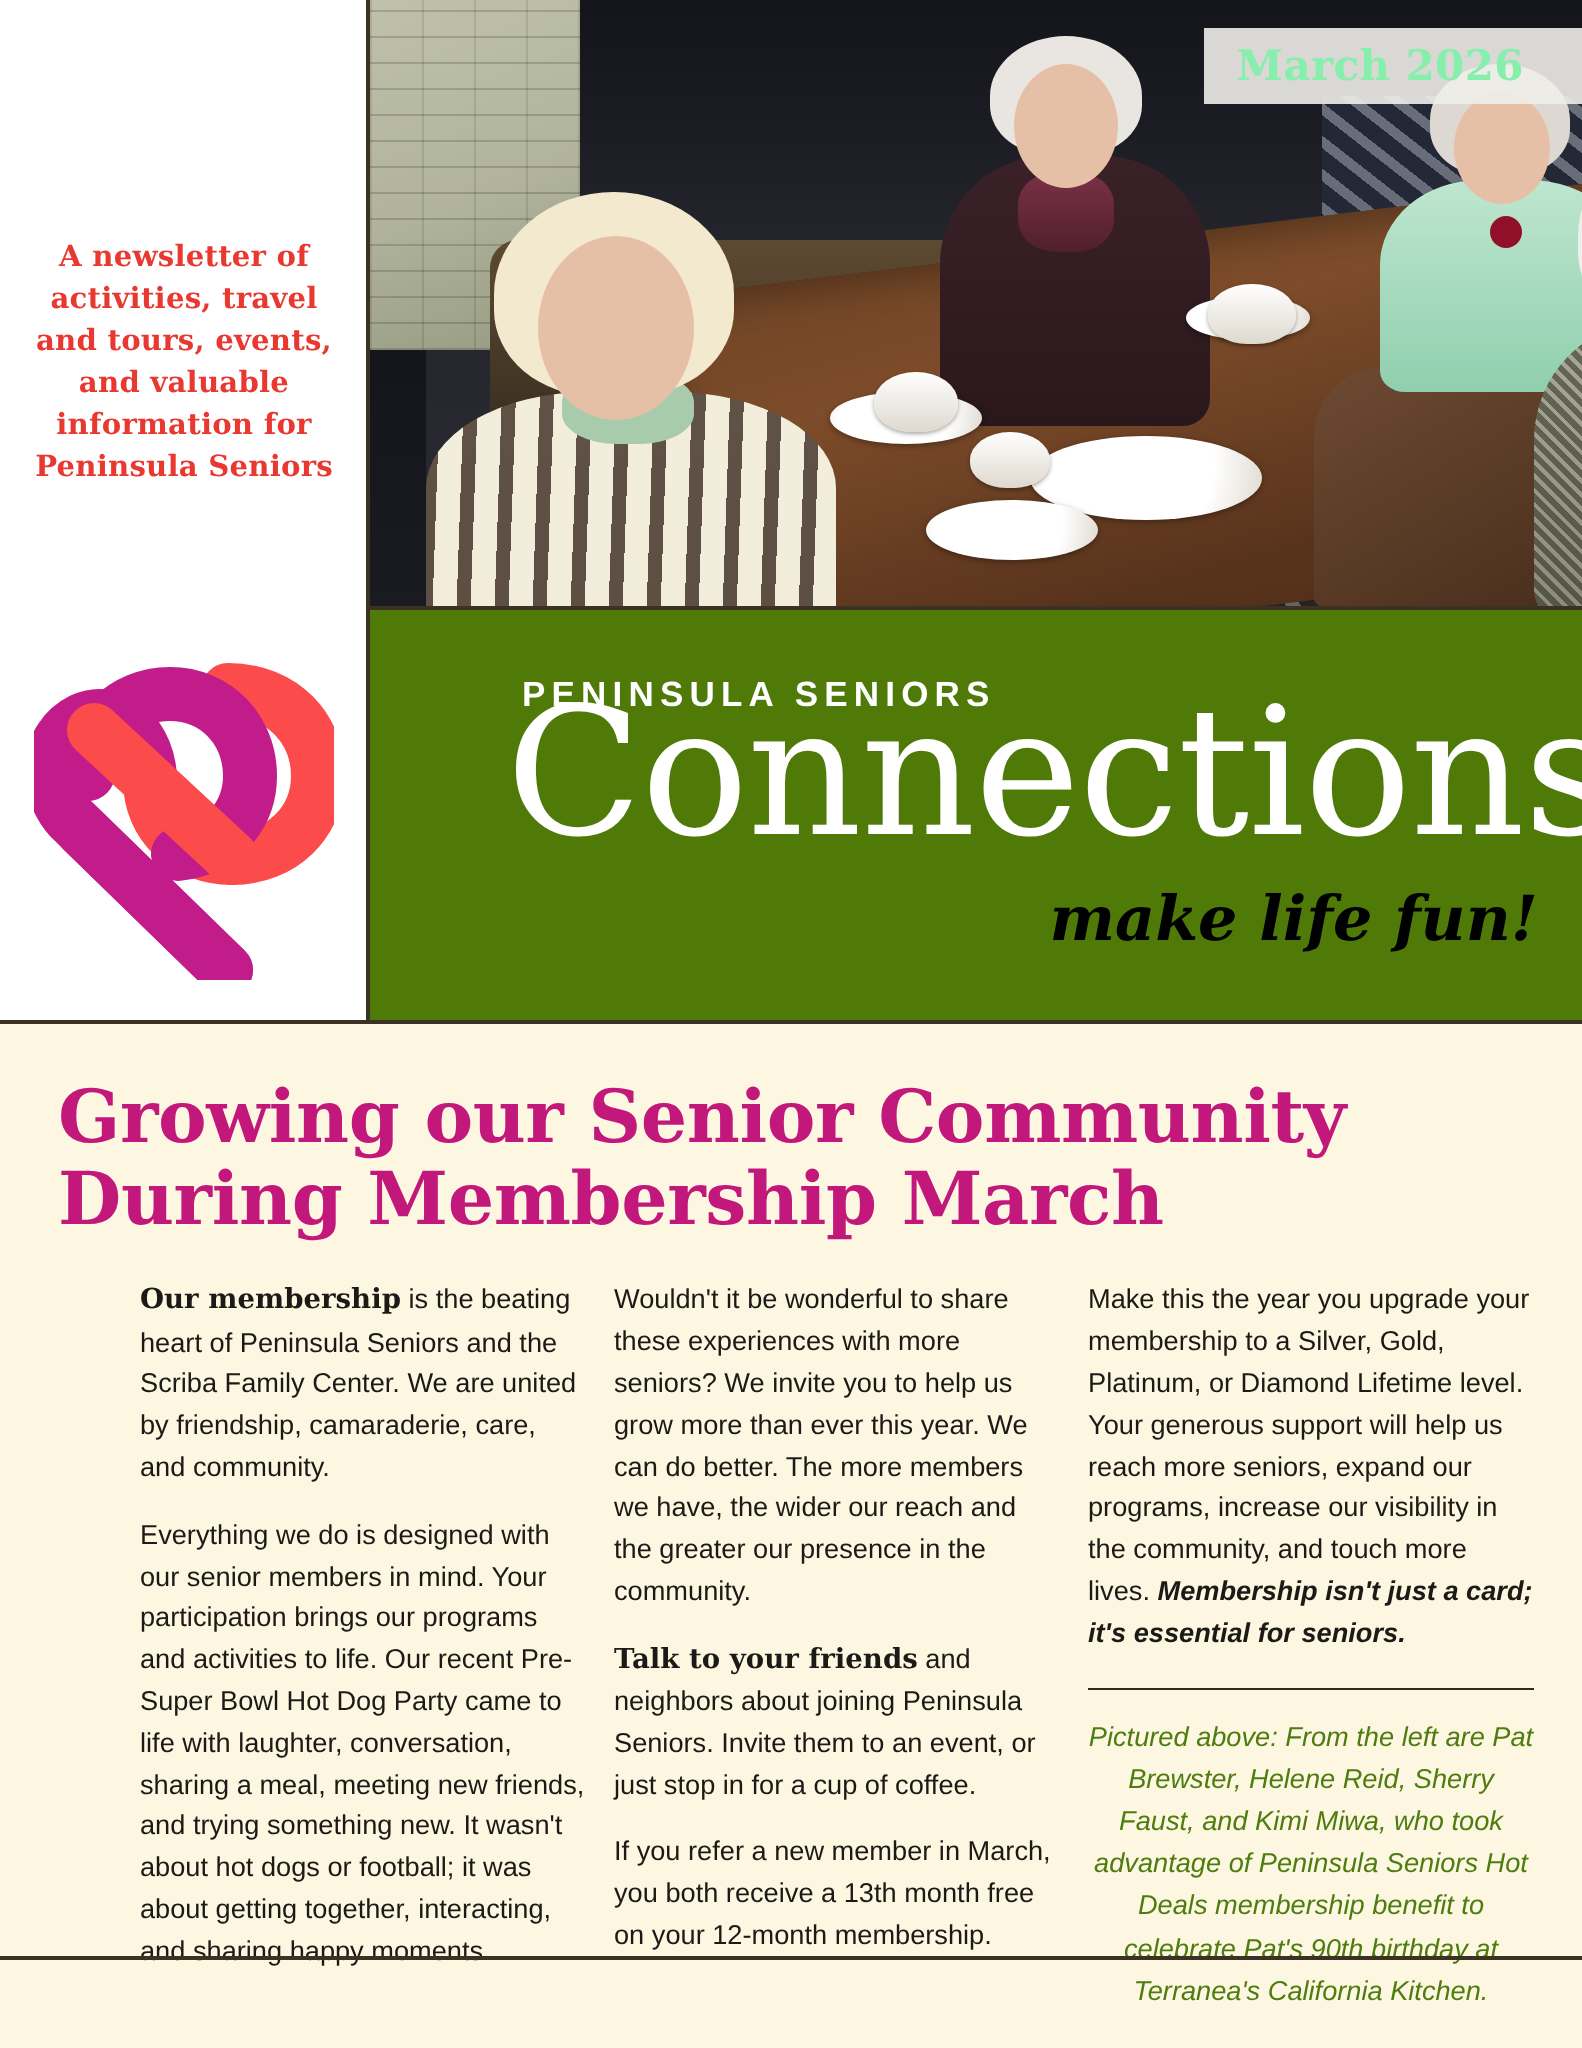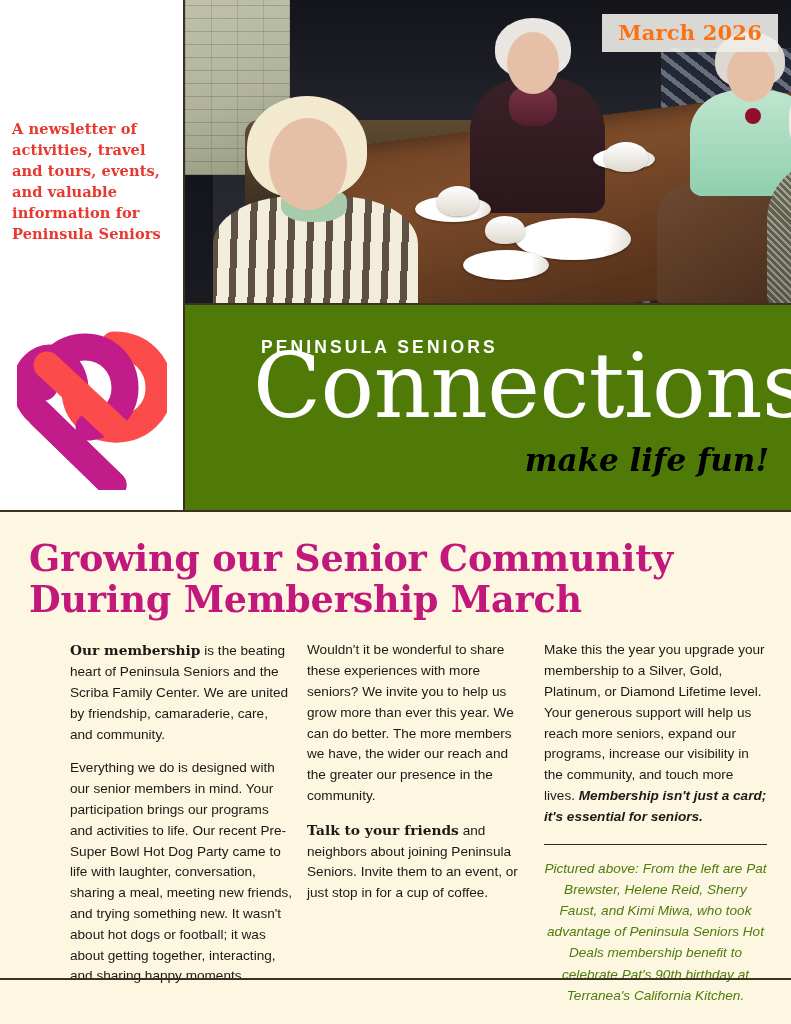--- a/index.html
+++ b/index.html
@@ -39,21 +39,21 @@
     background: #ffffff;
     box-sizing: border-box;
     position: relative;
     border-right: 2px solid #3b3224;
   }
   .tagline-text {
     position: absolute;
     right: 11px;
     top: 118px;
     width: 160px;
-    text-align: left;
+    text-align: center;
     font-family: "DejaVu Serif", "Liberation Serif", serif;
     font-weight: bold;
     font-size: 14.6px;
     line-height: 1.44;
     color: #E8382F;
     letter-spacing: 0.1px;
   }
 
   .photo-block {
     position: relative;
@@ -176,28 +176,28 @@
     box-shadow: 0 1px 2px rgba(0,0,0,0.35);
   }
   .flower {
     position: absolute;
     width: 16px; height: 16px; border-radius: 50%;
     background: #8f1028;
   }
 
   .date-badge {
     position: absolute;
-    right: 13px;
+    right: 0;
     top: 14px;
     background: rgba(238,237,233,0.90);
-    padding: 6px 16px 7px 16px;
+    padding: 6px 29px 7px 16px;
     font-family: "DejaVu Serif", "Liberation Serif", serif;
     font-weight: bold;
     font-size: 21px;
-    color: #f97316;
+    color: #86efac;
     letter-spacing: 0.2px;
     z-index: 6;
   }
 
   
   .banner-section {
     position: absolute;
     left: 0;
     top: 305px;
     width: 791px;
@@ -400,20 +400,21 @@
     <div class="columns">
 
       <div class="col">
         <p><span class="lead-in">Our membership</span><span> is the beating heart of Peninsula Seniors and the Scriba Family Center. We are united by friendship, camaraderie, care, and community.</span></p>
         <p>Everything we do is designed with our senior members in mind. Your participation brings our programs and activities to life. Our recent Pre-Super Bowl Hot Dog Party came to life with laughter, conversation, sharing a meal, meeting new friends, and trying something new. It wasn't about hot dogs or football; it was about getting together, interacting, and sharing happy moments.</p>
       </div>
 
       <div class="col">
         <p>Wouldn't it be wonderful to share these experiences with more seniors? We invite you to help us grow more than ever this year. We can do better. The more members we have, the wider our reach and the greater our presence in the community.</p>
         <p><span class="lead-in">Talk to your friends</span><span> and neighbors about joining Peninsula Seniors. Invite them to an event, or just stop in for a cup of coffee.</span></p>
+        <p>If you refer a new member in March, you both receive a 13th month free on your 12-month membership.</p>
       </div>
 
       <div class="col">
         <p><span>Make this the year you upgrade your membership to a Silver, Gold, Platinum, or Diamond Lifetime level. Your generous support will help us reach more seniors, expand our programs, increase our visibility in the community, and touch more lives. </span><span class="bold-italic">Membership isn't just a card; it's essential for seniors.</span></p>
         <hr class="caption-rule">
         <p class="caption">Pictured above: From the left are Pat Brewster, Helene Reid, Sherry Faust, and Kimi Miwa, who took advantage of Peninsula Seniors Hot Deals membership benefit to celebrate Pat's 90th birthday at Terranea's California Kitchen.</p>
       </div>
 
     </div>
   </div>

